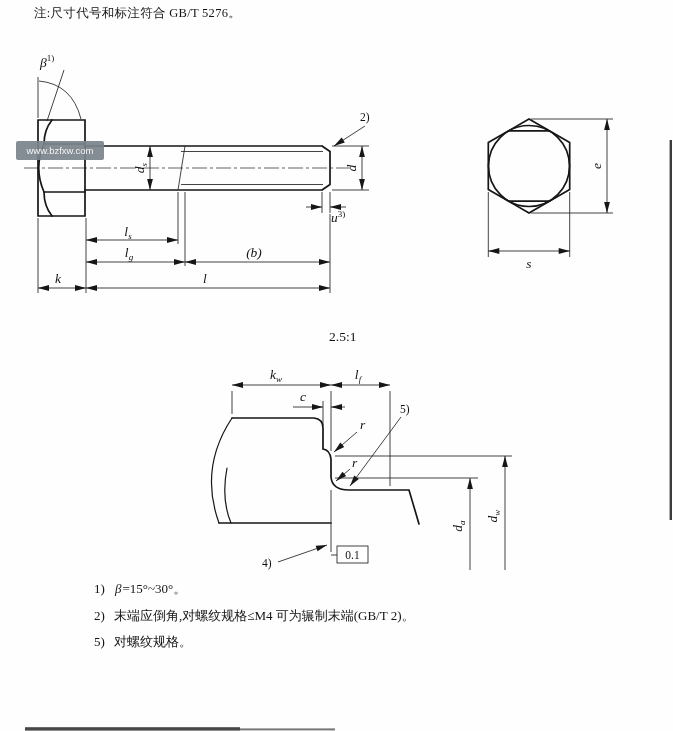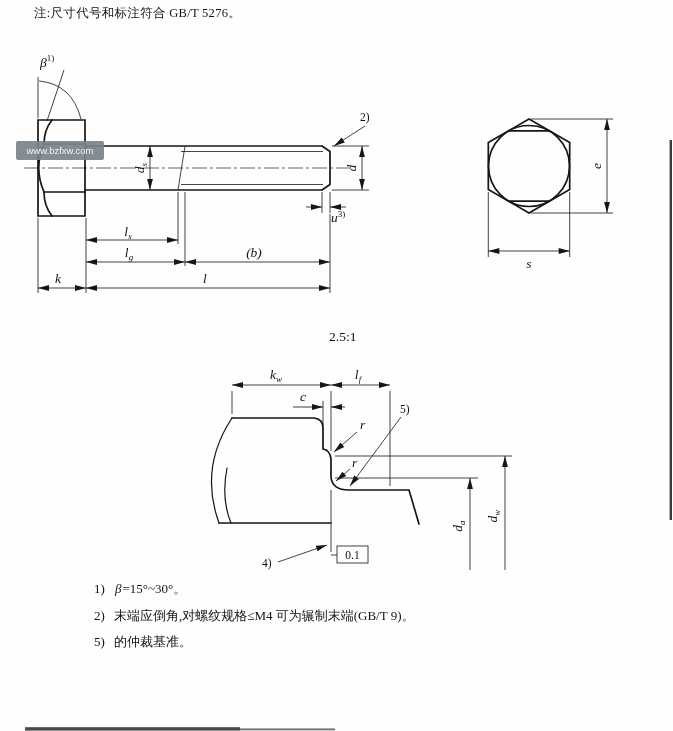--- a/index.html
+++ b/index.html
@@ -211,20 +211,20 @@
     </g>
   </svg>
 
   <div class="watermark">www.bzfxw.com</div>
 
   <div class="footnotes">
     <div class="fn">
       <span class="fn-num">1)</span><i>β</i><span>=15°~30°。</span>
     </div>
     <div class="fn">
-      <span class="fn-num">2)</span><span>末端应倒角,对螺纹规格≤M4 可为辗制末端(GB/T 9)。</span>
+      <span class="fn-num">2)</span><span>末端应倒角,对螺纹规格≤M4 可为辗制末端(GB/T 2)。</span>
     </div>
     <div class="fn">
-      <span class="fn-num">5)</span><span>的仲裁基准。</span>
+      <span class="fn-num">5)</span><span>对螺纹规格。</span>
     </div>
   </div>
 
 </div>
 
 </body></html>

